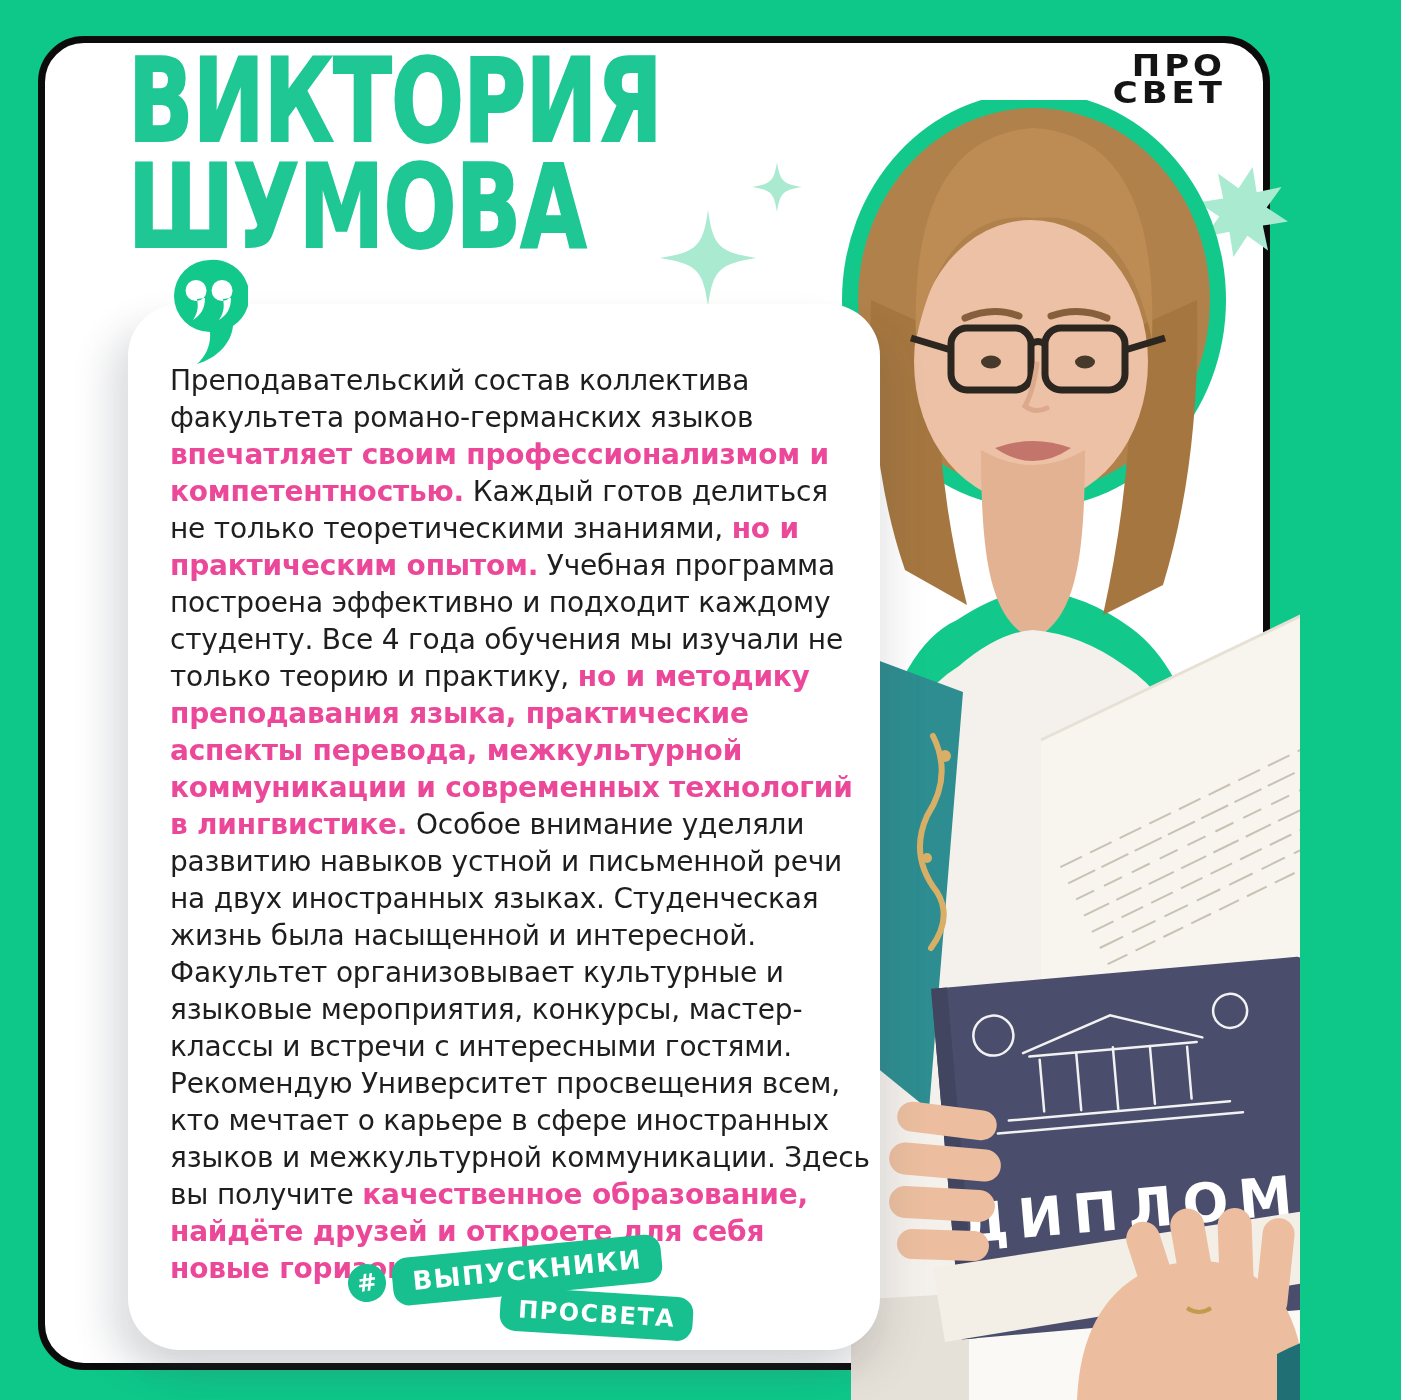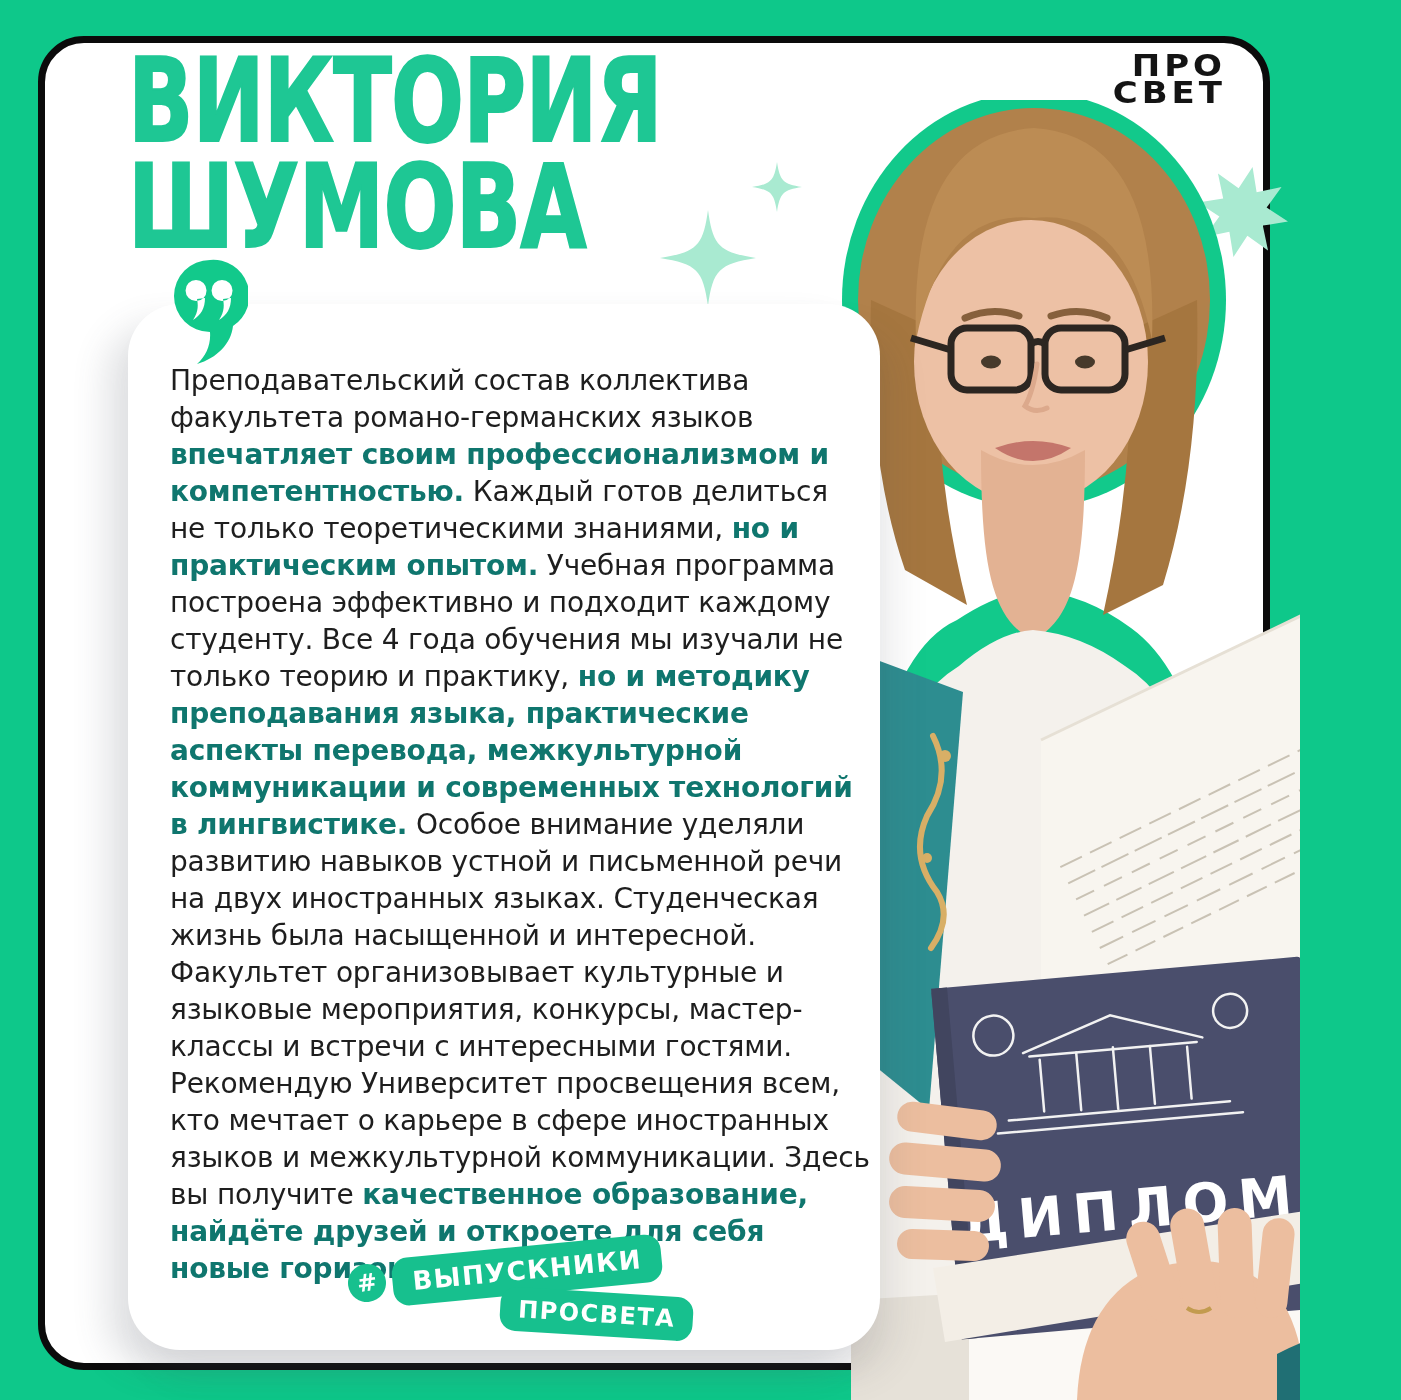--- a/index.html
+++ b/index.html
@@ -31,21 +31,21 @@
   .panel{
     position:absolute;left:128px;top:304px;width:752px;height:1046px;z-index:4;
     background:#ffffff;border-radius:52px;
     box-shadow:-22px 20px 34px rgba(75,80,92,0.16), 16px 26px 34px rgba(75,80,92,0.10);
   }
   .quote-icon{position:absolute;left:172px;top:258px;width:76px;height:108px;z-index:5;}
   .quote-text{
     position:absolute;left:42px;top:58px;width:700px;margin:0;
     font-size:28px;line-height:37px;color:#1E1E1E;letter-spacing:-0.2px;
   }
-  .quote-text .hl{color:#0f766e;font-weight:bold;}
+  .quote-text .hl{color:#ec4899;font-weight:bold;}
   .badge{position:absolute;left:348px;top:1240px;z-index:6;width:340px;height:110px;}
   .badge .hash{
     position:absolute;left:0;top:24px;width:38px;height:38px;border-radius:50%;
     background:#17C08E;color:#fff;font-weight:bold;font-size:24px;line-height:38px;
     text-align:center;transform:rotate(-8deg);
   }
   .badge .pill{
     position:absolute;background:#17C08E;color:#fff;font-weight:bold;
     border-radius:16px;white-space:nowrap;
   }

